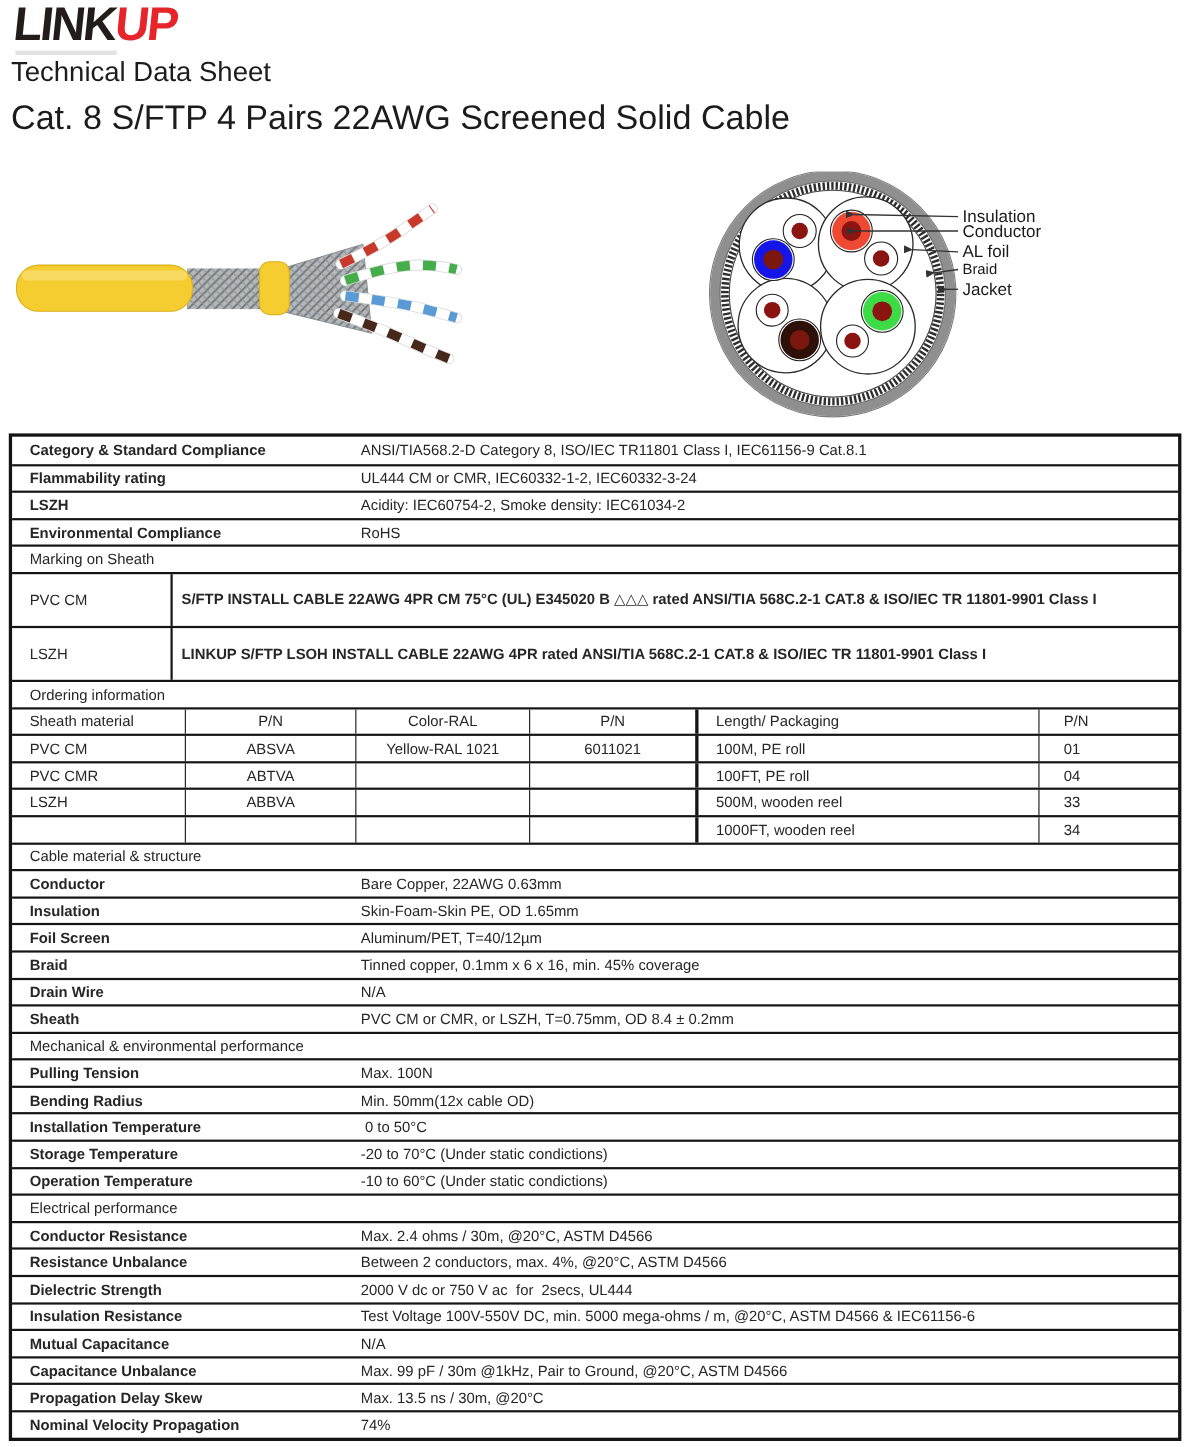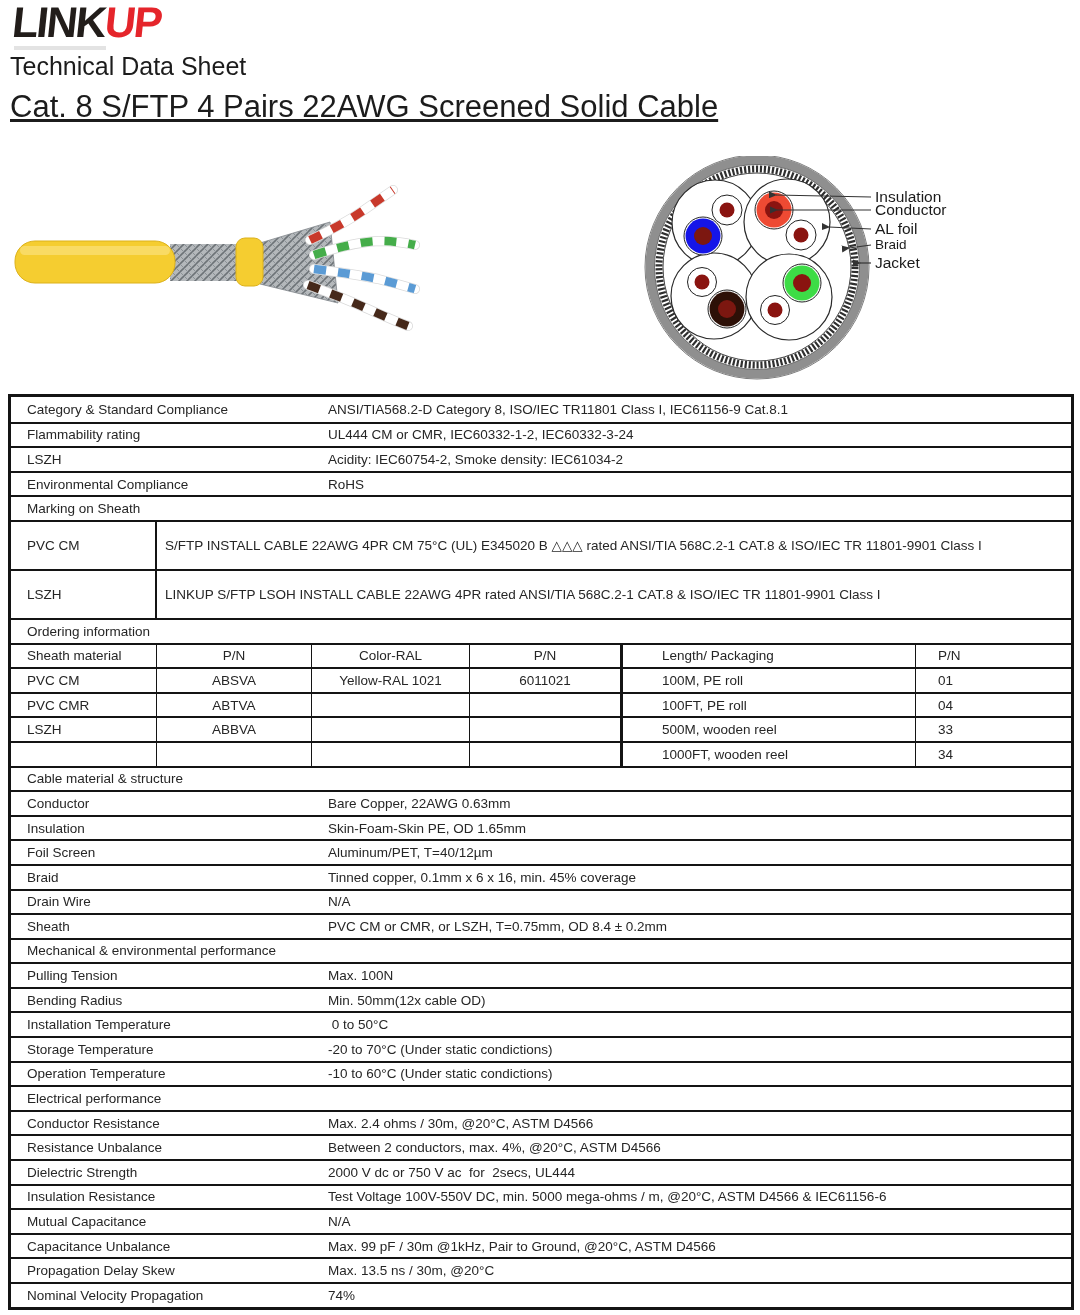--- a/index.html
+++ b/index.html
@@ -8,47 +8,47 @@
     font-family:"Liberation Sans","DejaVu Sans",sans-serif;color:#262626;
     overflow:hidden;
   }
   
   .logo{position:absolute;left:10px;top:-2px;font-size:43px;font-weight:bold;
         letter-spacing:-2px;transform:skewX(-6deg);transform-origin:left bottom;white-space:nowrap;}
   .logo .lk{color:#221d1a;}
   .logo .up{color:#e5252b;}
   .logo-tagline{position:absolute;left:14px;top:46px;width:92px;height:4px;background:#e3e3e3;}
   .doc-type{position:absolute;left:10px;top:52px;font-size:25px;color:#1c1c1c;text-align:center;}
-  .doc-title{position:absolute;left:10px;top:89px;font-size:31px;color:#1c1c1c;text-decoration:underline;}
+  .doc-title{position:absolute;left:10px;top:89px;font-size:31px;color:#1c1c1c;}
   
   .photo-wrap{position:absolute;left:12px;top:168px;}
   .xsec-wrap{position:absolute;left:643px;top:156px;}
   .xsec-label{font-size:15.5px;fill:#1a1a1a;}
   .xsec-label.small{font-size:13.5px;}
   
   .spec-table{position:absolute;left:8px;top:394px;width:1066px;box-sizing:border-box;
               border:3px solid #141414;background:#fff;font-size:13.5px;}
   .row{display:flex;align-items:center;box-sizing:border-box;border-top:2px solid #141414;}
   .row:first-child{border-top:none;}
   .row-kv,.row-section,.row-order,.row-order-header{height:24.6px;}
   .row-marking{height:49px;}
   .cell{box-sizing:border-box;}
-  .kv-label{width:317px;padding-left:16px;}
+  .kv-label{width:317px;padding-left:16px;font-weight:bold;}
   .kv-value{flex:1;padding-right:8px;white-space:pre-wrap;}
   .section-label{padding-left:16px;}
   .marking-label{width:146px;padding-left:16px;align-self:stretch;display:flex;align-items:center;
                  border-right:2px solid #141414;}
-  .marking-value{flex:1;padding-left:8px;padding-right:20px;white-space:pre-wrap;}
+  .marking-value{flex:1;padding-left:8px;padding-right:20px;white-space:pre-wrap;font-weight:bold;}
   .oc{align-self:stretch;display:flex;align-items:center;justify-content:center;
       border-right:1.5px solid #141414;padding:0 4px;}
-  .oc0{width:146px;justify-content:flex-start;padding-left:16px;}
+  .oc0{width:158px;justify-content:flex-start;padding-left:16px;}
   .oc1{width:155px;}
   .oc2{width:158px;}
   .oc3{width:153px;border-right:3px solid #141414;}
-  .oc4{width:270px;justify-content:flex-start;padding-left:16px;margin-left:23px;}
+  .oc4{width:310px;justify-content:flex-start;padding-left:16px;}
   .oc5{flex:1;justify-content:flex-start;padding-left:22px;border-right:none;}
 </style>
 </head>
 <body>
 
 <div class="logo"><span class="lk">LINK</span><span class="up">UP</span></div>
 <div class="logo-tagline"></div>
 <div class="doc-type">Technical Data Sheet</div>
 <div class="doc-title">Cat. 8 S/FTP 4 Pairs 22AWG Screened Solid Cable</div>
 

